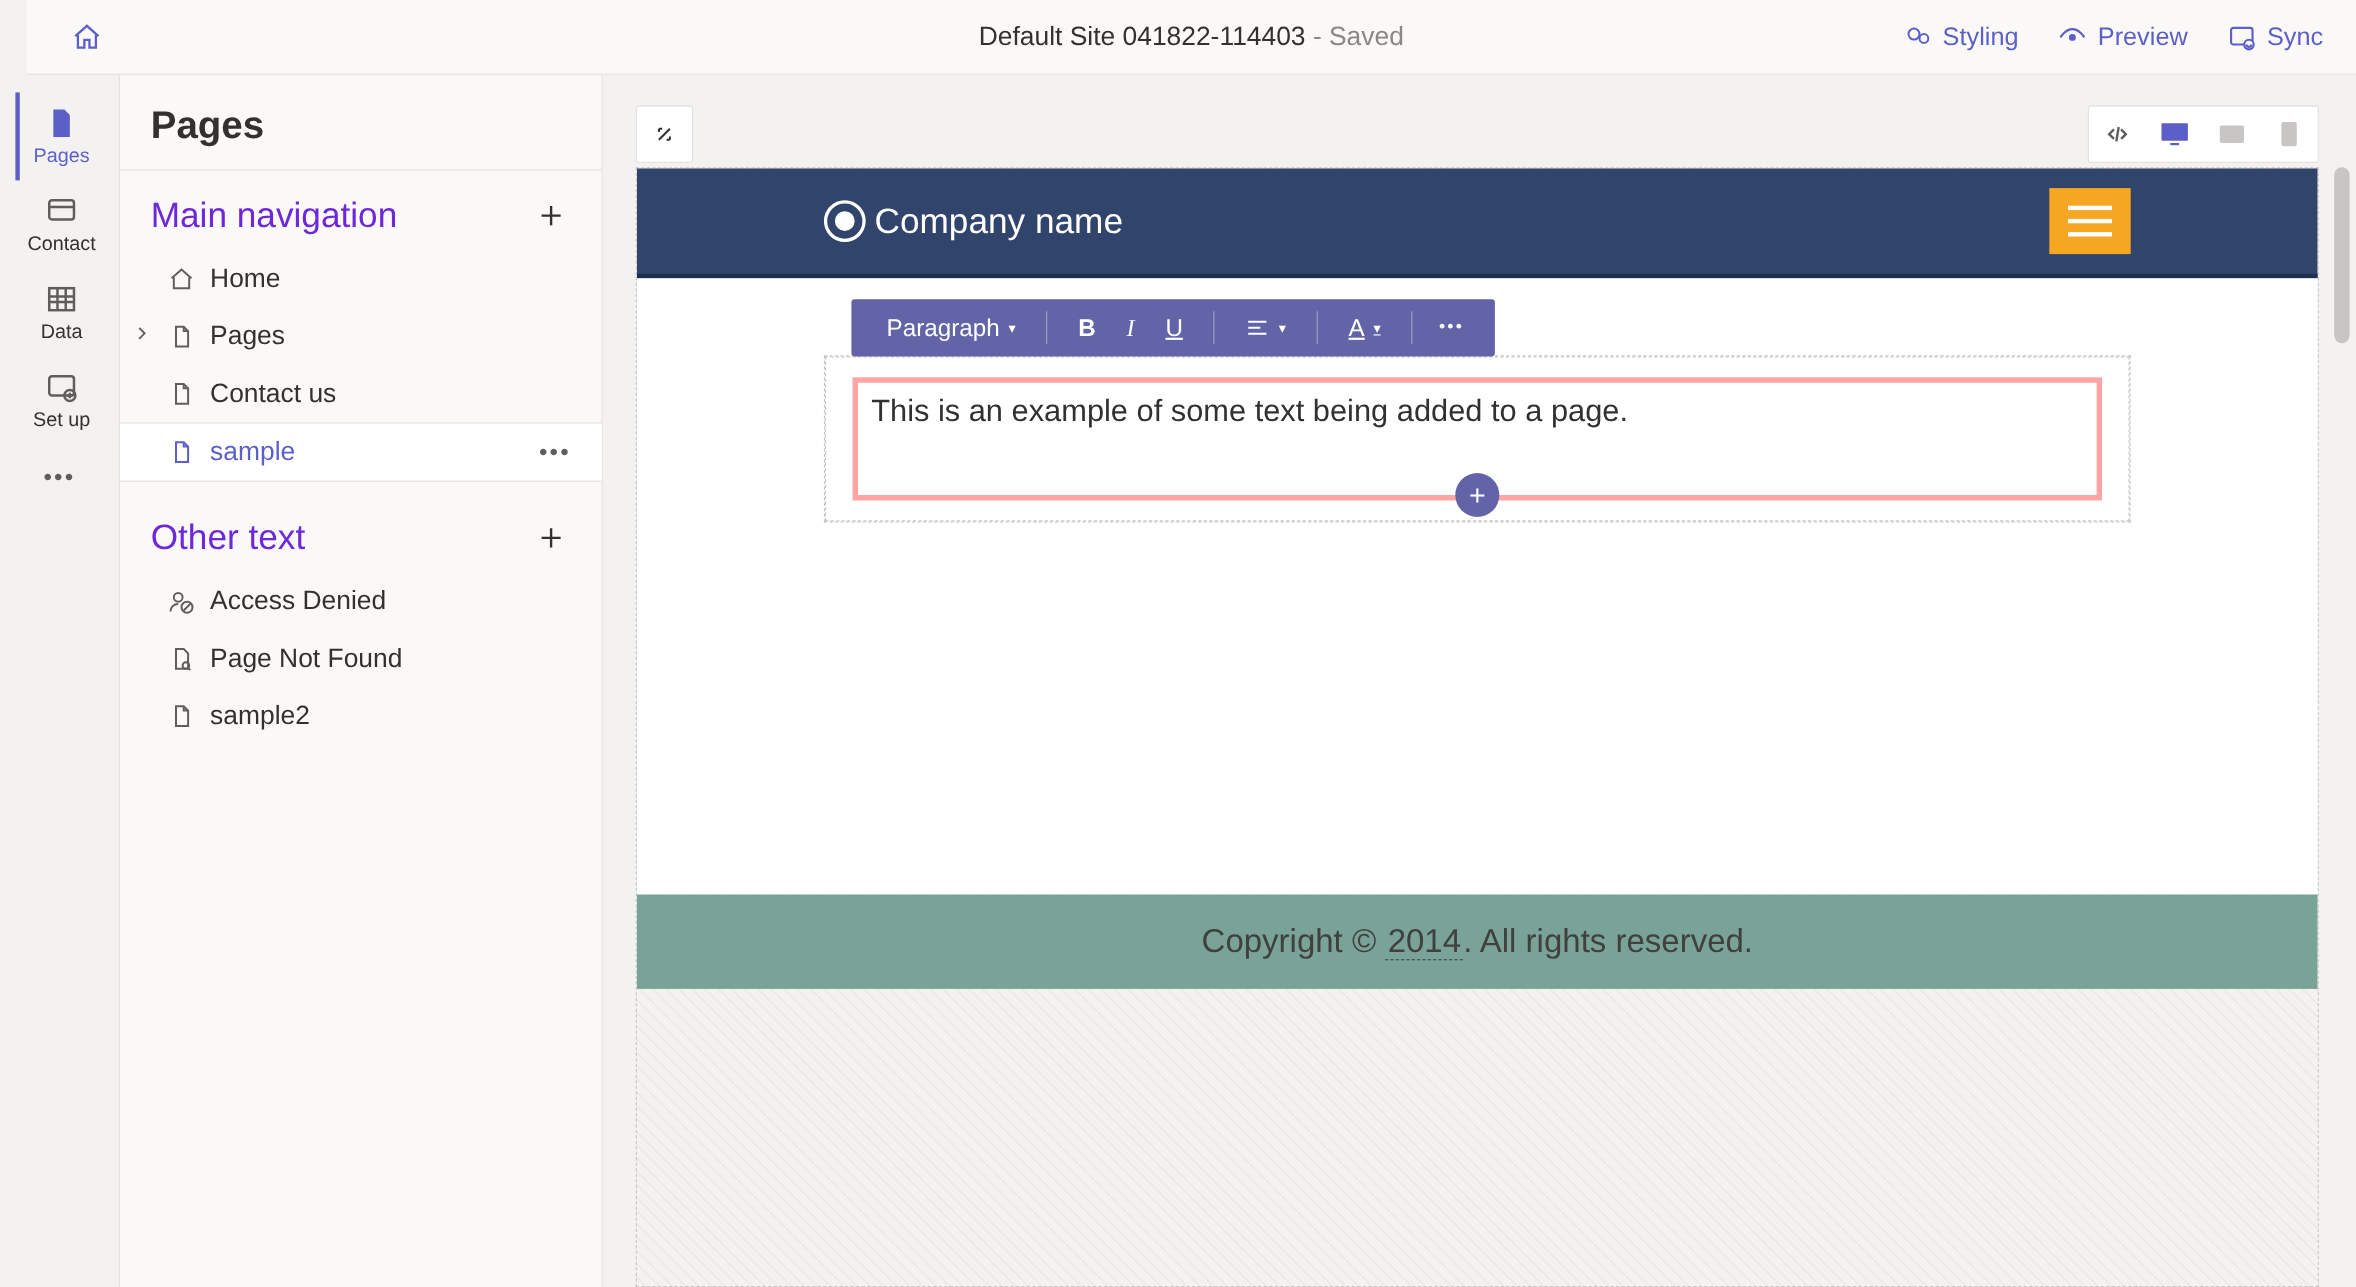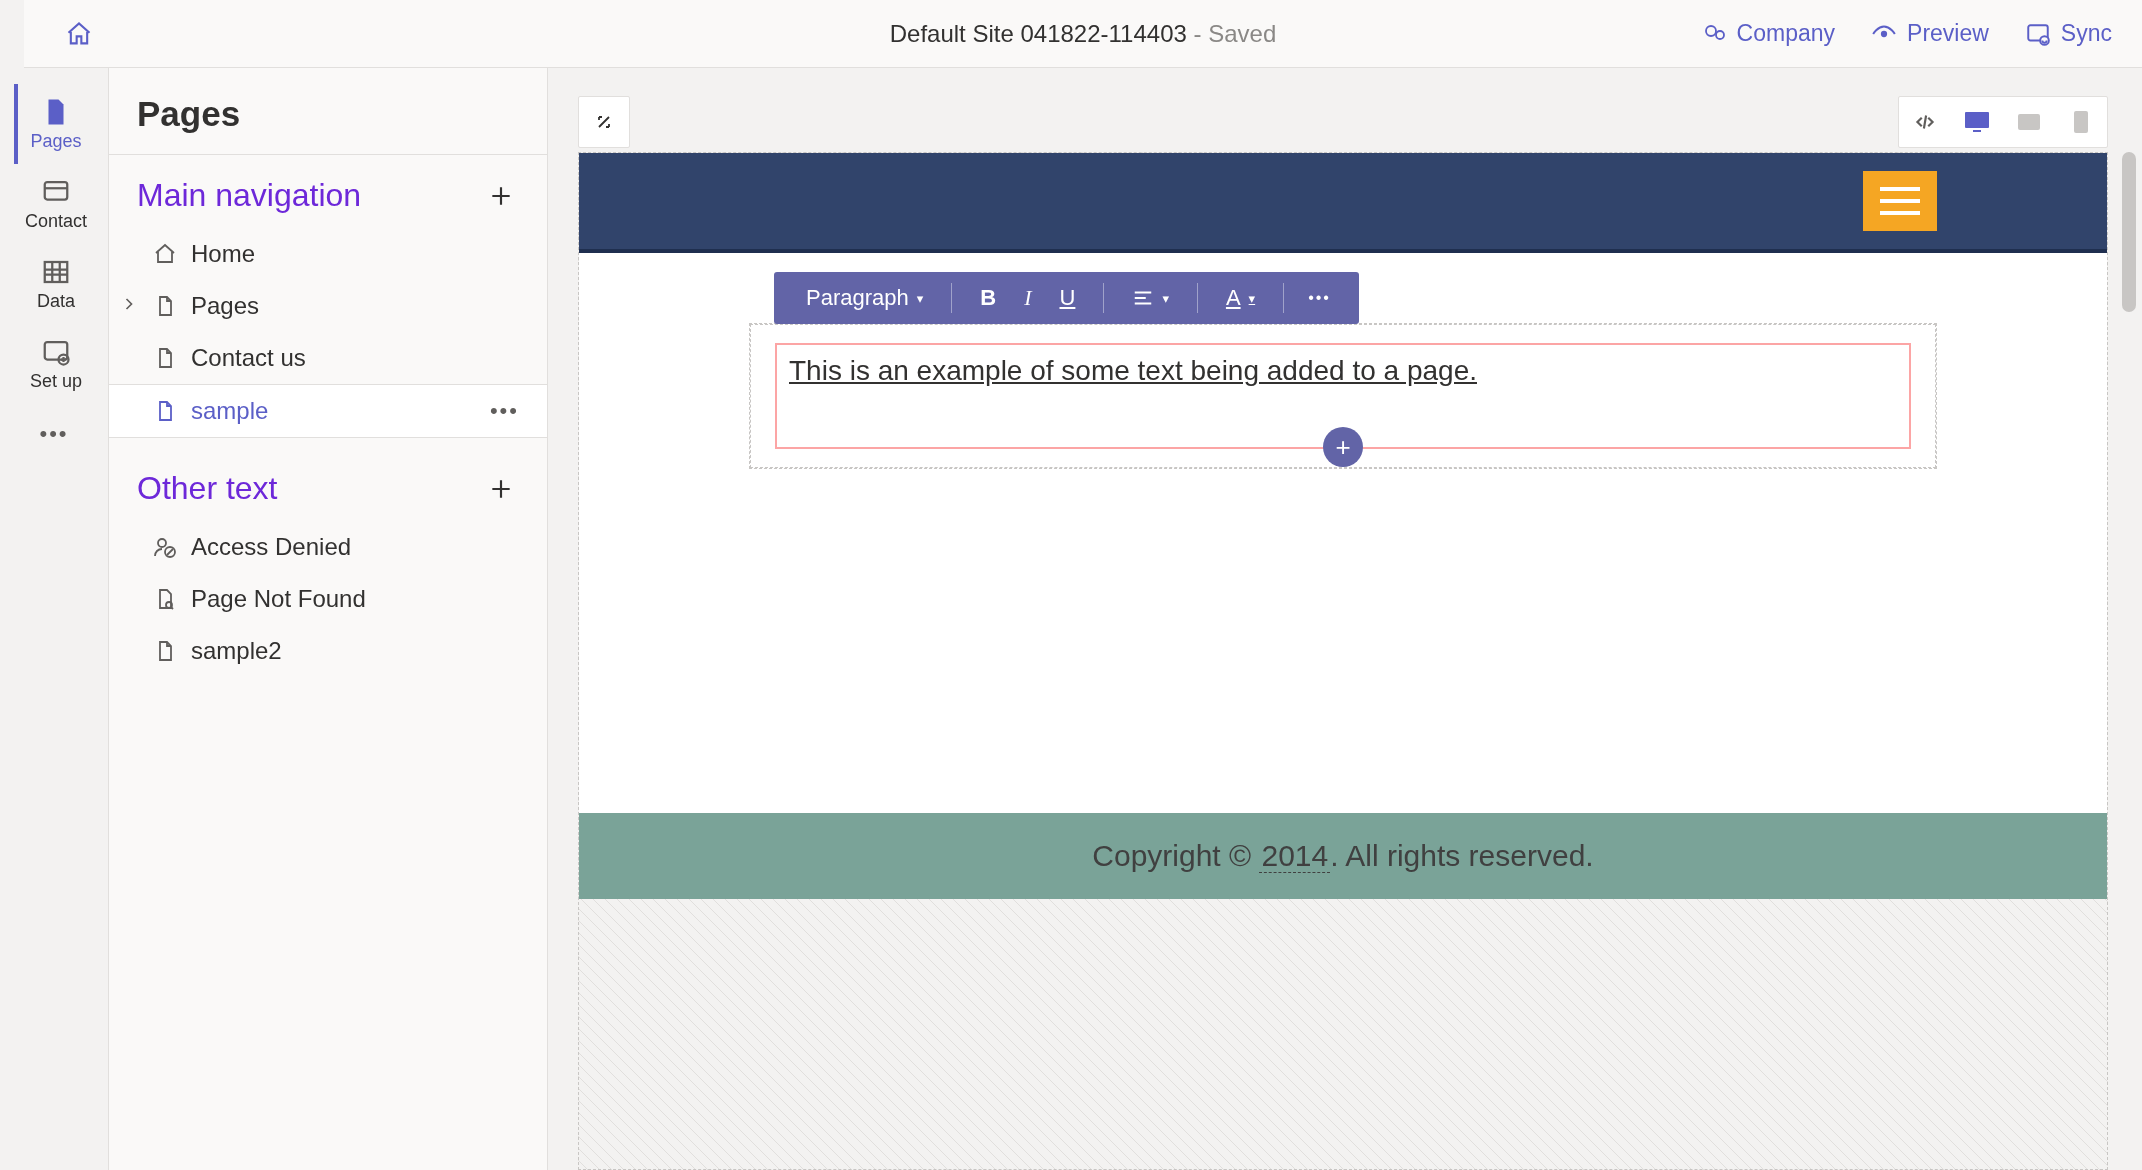--- a/index.html
+++ b/index.html
@@ -302,27 +302,26 @@
     .rte-btn.italic { font-style: italic; font-family: serif; }
     .rte-btn.underline { text-decoration: underline; }
     .rte-dots { color:#fff; letter-spacing:2px; padding:0 10px; cursor:pointer; }
     .chev-sm { font-size: 13px; }
 
     .text-content-wrap {
       border: 1px dashed #c8c6c4;
       padding: 18px 24px;
     }
     .text-content {
-      border: 2px solid #fca5a5;
+      border: 5px solid #fca5a5;
       padding: 10px 12px 60px 12px;
       font-size: 28px;
       color: #323130;
       min-height: 90px;
       position: relative;
-      text-decoration: underline;
     }
     .add-bubble {
       position: absolute;
       bottom: -20px;
       left: 50%;
       transform: translateX(-50%);
       width: 40px; height: 40px;
       border-radius: 50%;
       background: #6264A7;
       color:#fff;
@@ -373,21 +372,21 @@
   </div>
   <div class="topbar-title">
     <span>Default Site 041822-114403</span><span class="saved"> - Saved</span>
   </div>
   <div class="topbar-right">
     <div class="topbar-action">
       <svg class="icon" width="24" height="24" viewBox="0 0 24 24" fill="none" stroke="currentColor" stroke-width="1.8">
         <circle cx="8" cy="9" r="5"></circle>
           <circle cx="17" cy="13" r="4"></circle>
       </svg>
-      <span>Company</span>
+      <span>Styling</span>
     </div>
     <div class="topbar-action">
       <svg class="icon" width="26" height="26" viewBox="0 0 24 24" fill="none" stroke="currentColor" stroke-width="1.8">
         <path d="M2 12s4-7 10-7 10 7 10 7"></path>
           <circle cx="12" cy="12" r="2" fill="currentColor"></circle>
       </svg>
       <span>Preview</span>
     </div>
     <div class="topbar-action">
       <svg class="icon" width="26" height="26" viewBox="0 0 24 24" fill="none" stroke="currentColor" stroke-width="1.8">
@@ -554,20 +553,26 @@
       <div class="dev-btn">
         <svg class="inactive" width="16" height="24" viewBox="0 0 16 24">
           <rect x="1" y="1" width="14" height="22" rx="2"></rect>
         </svg>
       </div>
     </div>
 
     <div class="preview-outer">
 
       <div class="site-header">
+        <div class="company-logo">
+          <div class="logo-circle">
+            <div class="logo-circle-inner"></div>
+          </div>
+          <span class="company-name">Company name</span>
+        </div>
         <div class="burger">
           <span></span>
             <span></span>
             <span></span>
         </div>
       </div>
 
       <div class="site-body">
         <div class="editor-block">
           <div class="rte-toolbar">

